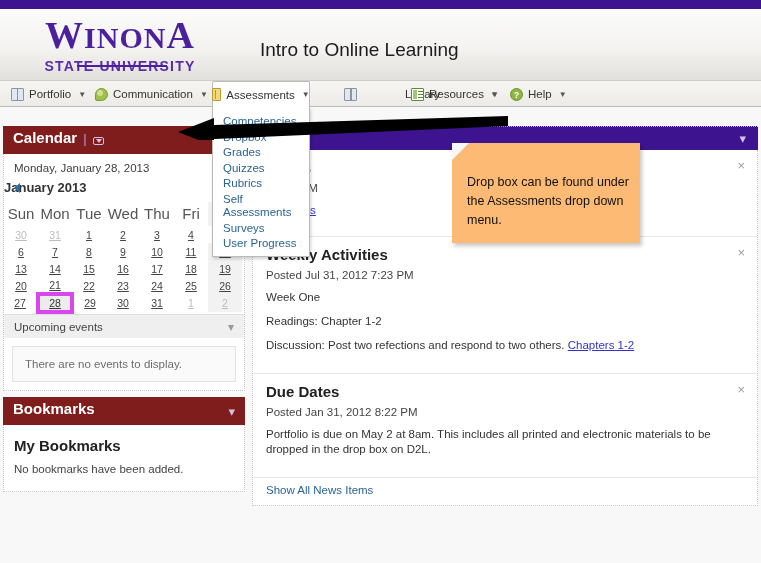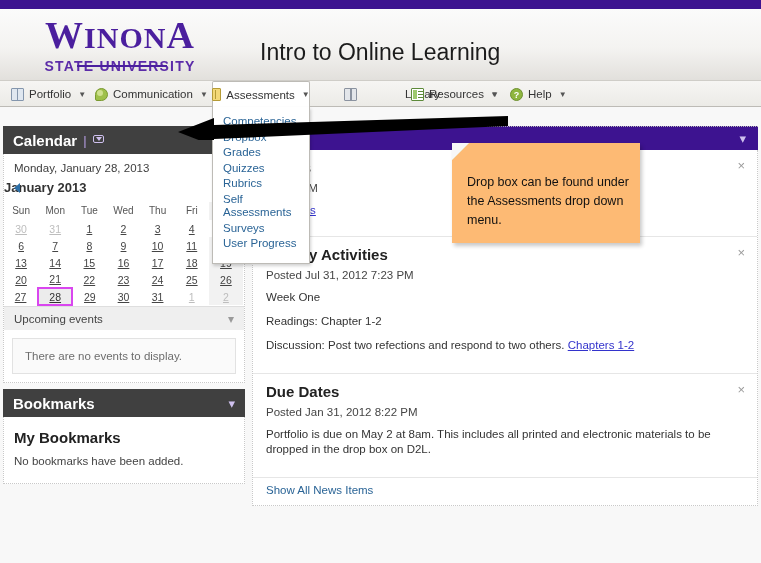--- a/index.html
+++ b/index.html
@@ -49,21 +49,21 @@
   .logo-sub {
     font-family: "Liberation Sans Narrow", "Liberation Sans", sans-serif;
     color: #5b2ba8;
     font-size: 14px;
     font-weight: bold;
     letter-spacing: 1.2px;
     margin-top: -1px;
   }
   .course-title {
     position: absolute; left: 260px; top: 30px;
-    font-size: 23px; color: #1c1c1c;
+    font-size: 19px; color: #1c1c1c;
     font-family: "Liberation Sans", sans-serif;
   }
 
   
   .navbar {
     position: absolute; left: 0; top: 81px; width: 761px; height: 26px;
     background: linear-gradient(to bottom, #f6f5f3 0%, #ecebe7 100%);
     border-bottom: 1px solid #bdbbb6;
   }
   .navitem {
@@ -110,21 +110,21 @@
     background:#8fb63f; border-radius:50%; color:#fff; font-size:9px; font-weight:bold;
     text-align:center; line-height:13px; border:1px solid #6e9130;
   }
 
   
   .dropdown {
     position: absolute; left: 212px; top: 107px; width: 98px;
     background: #ffffff;
     border: 1px solid #bdbbb6;
     border-top: none;
-    padding: 7px 0 11px 0;
+    padding: 7px 0 4px 0;
     z-index: 40;
     box-shadow: 1px 2px 3px rgba(0,0,0,.18);
   }
   .dropdown a {
     display: block;
     font-size: 11.5px;
     color: #2a6496;
     text-decoration: none;
     padding: 1px 0 1px 10px;
     line-height: 13.5px;
@@ -133,25 +133,25 @@
   
   .col-left {
     position: absolute; left: 3px; top: 126px; width: 242px;
   }
   .col-right {
     position: absolute; left: 252px; top: 126px; width: 506px;
   }
 
   .widget { margin-bottom: 6px; }
   .widget-head {
-    background: #404040;
+    background: #7f1d1d;
     color: #ffffff;
     height: 28px;
-    display: flex; align-items: center;
-    padding: 0 10px;
+    display: flex; align-items: flex-end;
+    padding: 8px 10px;
     font-size: 15px; font-weight: bold;
     position: relative;
   }
   .widget-head .divider { color:#b49ce0; font-weight:normal; margin:0 6px; font-size:13px; }
   .widget-head .chev {
     position:absolute; right:10px; top:50%; transform:translateY(-50%);
     font-size: 13px; color:#cfc0ee; font-weight: normal;
   }
   .head-caret {
     display:inline-block; width:11px; height:8px;
@@ -177,29 +177,29 @@
   .cal-prev {
     position:absolute; left:10px; top:3px;
     width:0;height:0;border-top:5px solid transparent;border-bottom:5px solid transparent;
     border-right:6px solid #2c6fa8;
   }
   .cal-month {
     text-align:left; font-size:13px; font-weight:bold; color:#333; line-height:16px;
   }
   table.cal { width: 100%; border-collapse: collapse; margin-top: 2px; }
   table.cal th {
-    font-size: 10px; font-weight: normal; color: #555; padding: 3px 0 4px 0;
+    font-size: 15px; font-weight: normal; color: #555; padding: 3px 0 4px 0;
   }
   table.cal td {
     font-size: 10.5px; color: #444; text-align: center; height: 17px; width: 14.28%; text-decoration: underline;
   }
   table.cal td.out { color: #bdbdbd; }
   table.cal td.sat, table.cal th.sat { background: #f2f2f2; }
   table.cal td.today {
-    border: 2px solid #d946ef; background: #ececec; color:#333;
+    border: 4px solid #d946ef; background: #ececec; color:#333;
   }
 
   
   .upcoming-head {
     background: #efefef;
     border-top: 1px solid #dedede;
     height: 24px;
     display:flex; align-items:center; justify-content: space-between;
     padding: 0 10px;
     font-size: 11.5px; color: #444;

